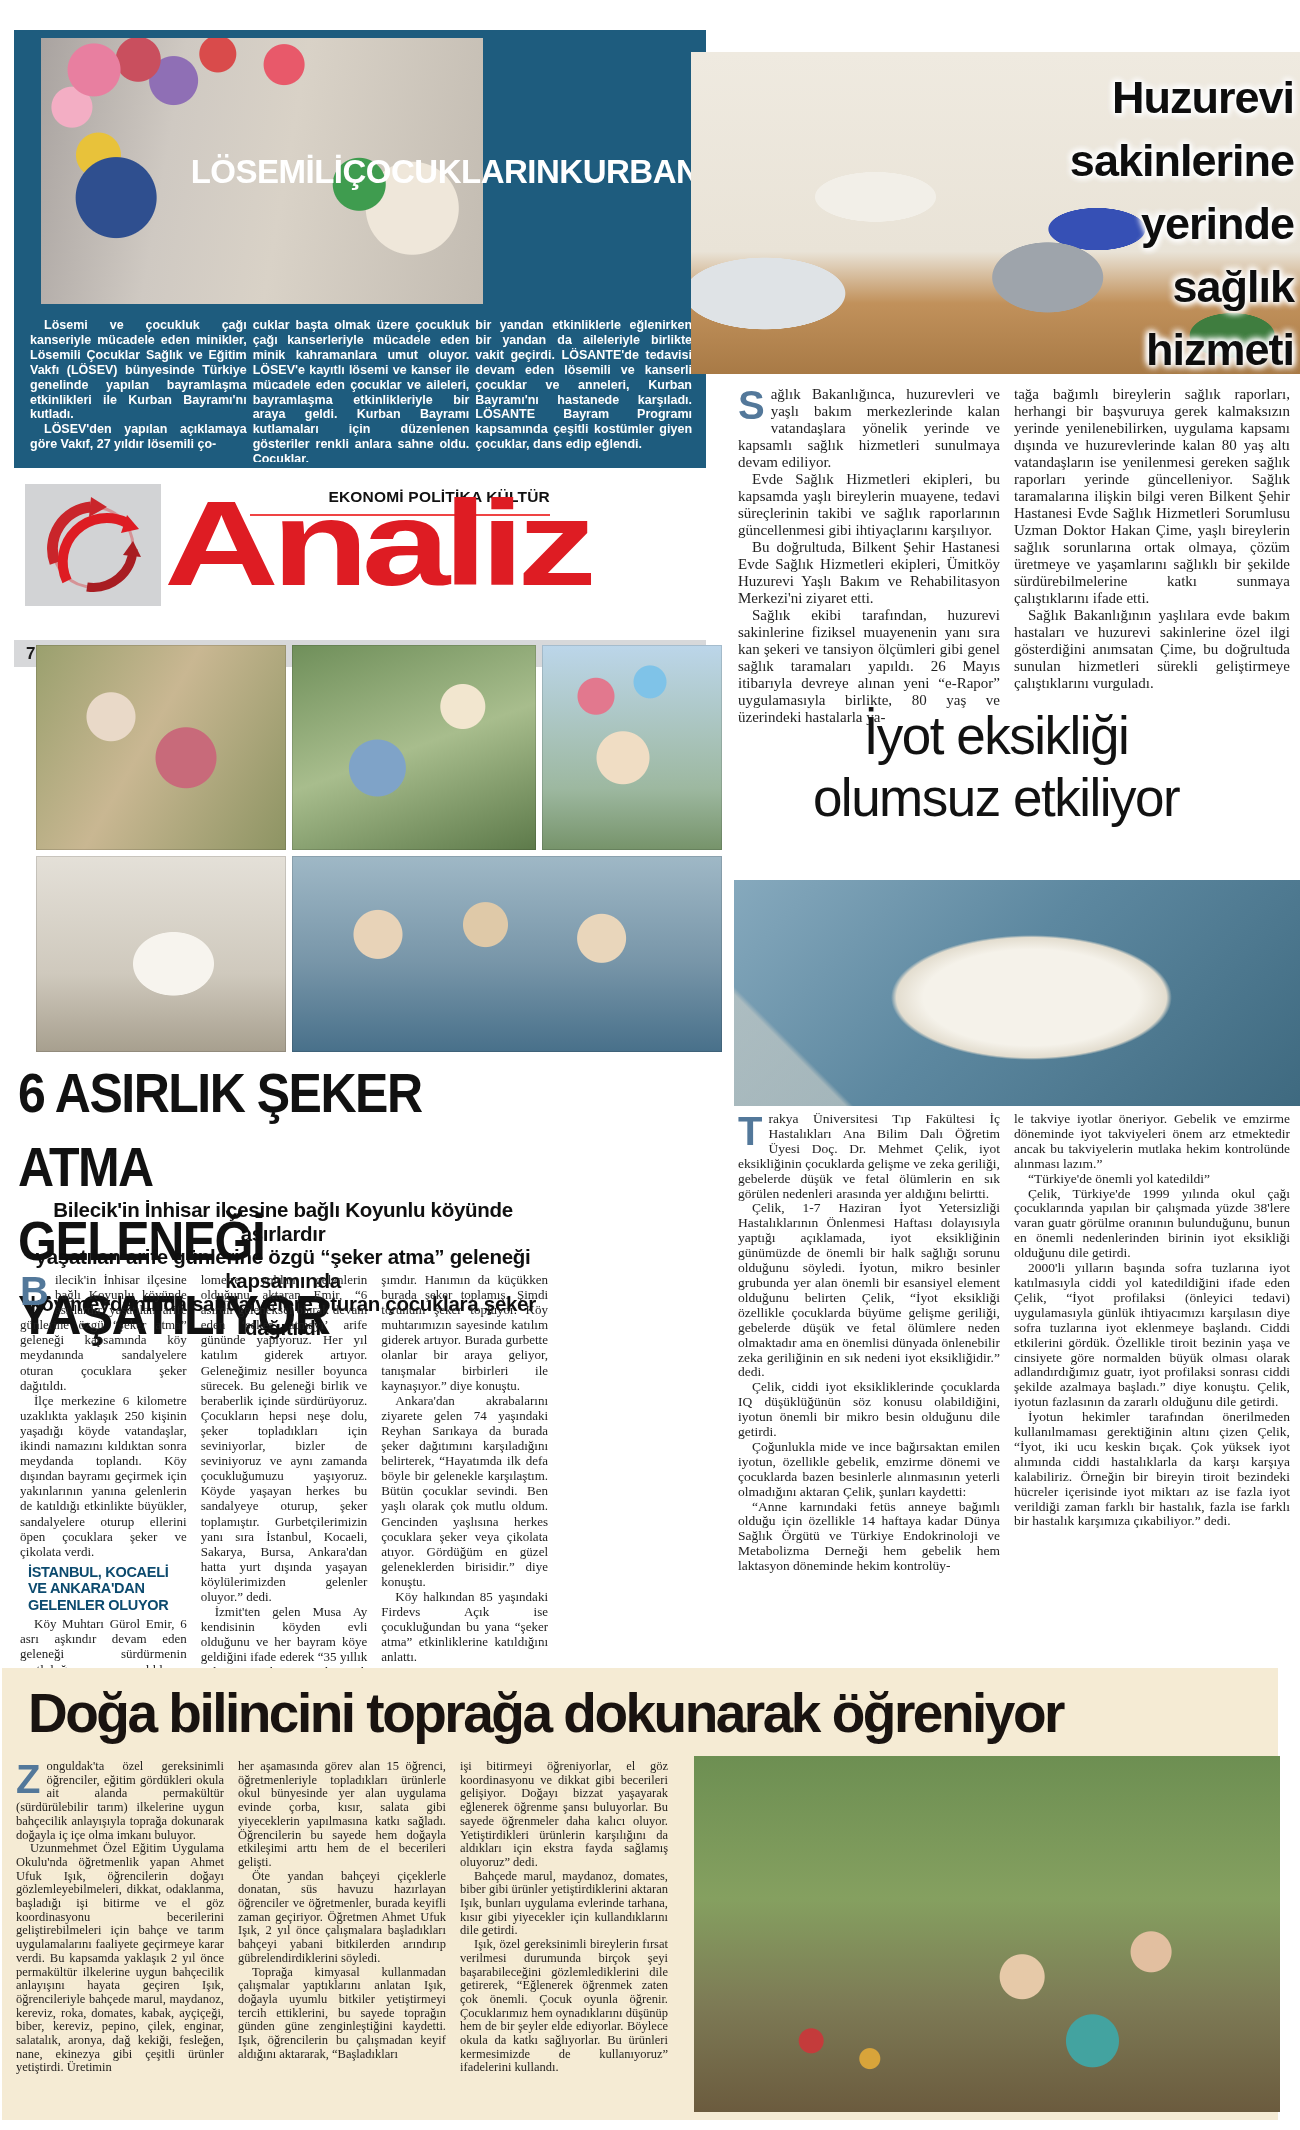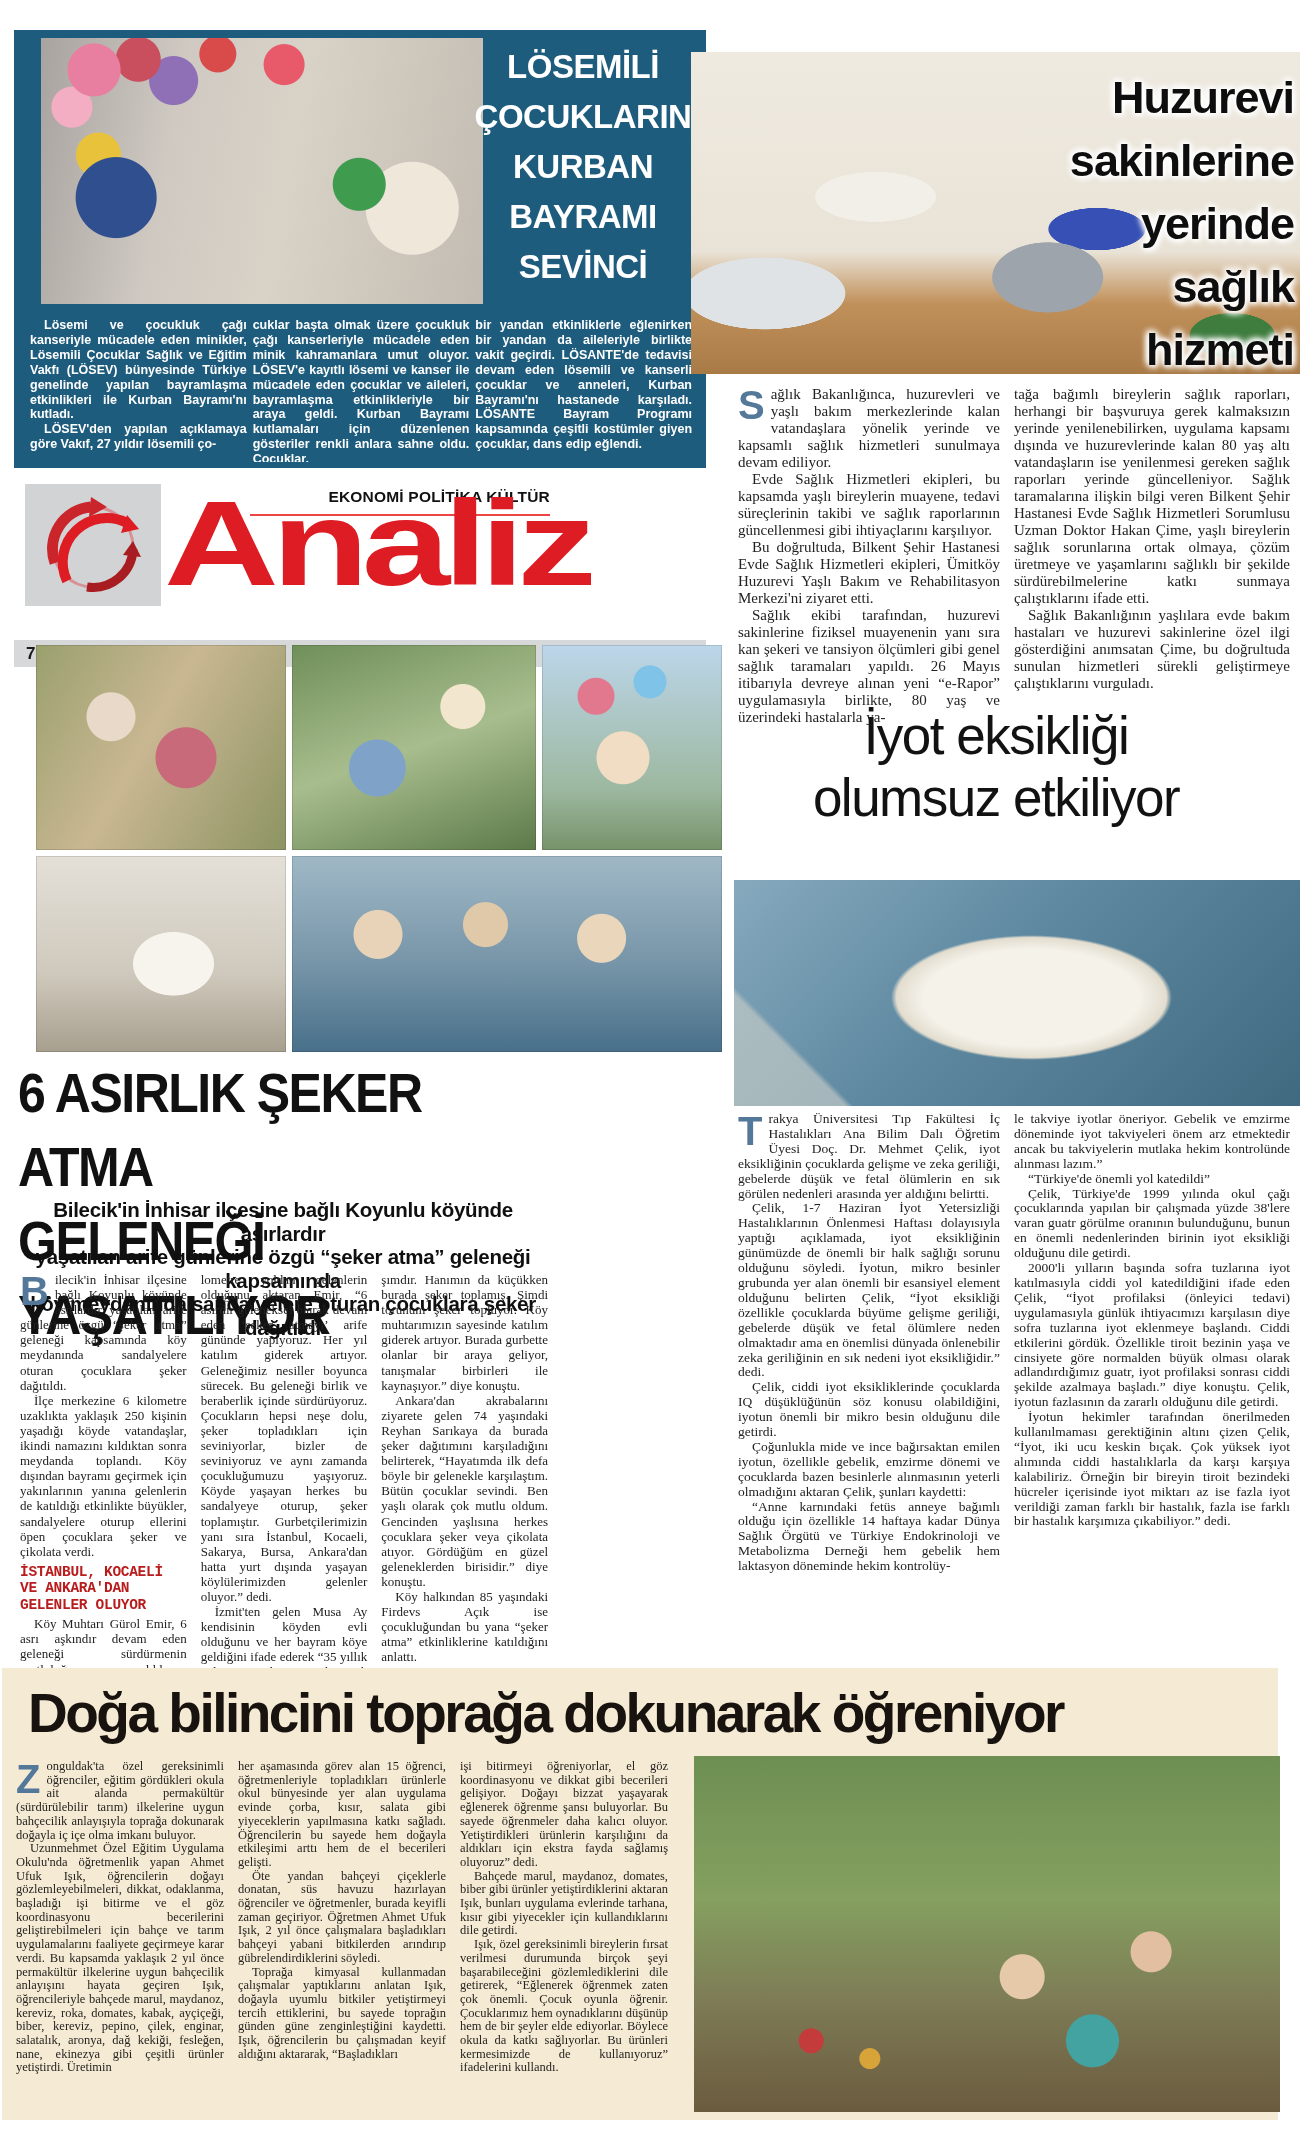--- a/index.html
+++ b/index.html
@@ -16,22 +16,22 @@
       radial-gradient(circle at 22% 8%,#c94f5e 0 22px,transparent 23px),
       radial-gradient(circle at 30% 16%,#8f6fb5 0 24px,transparent 25px),
       radial-gradient(circle at 7% 26%,#f3aec4 0 20px,transparent 21px),
       radial-gradient(circle at 40% 6%,#d94b4b 0 18px,transparent 19px),
       radial-gradient(circle at 55% 10%,#e8596a 0 20px,transparent 21px),
       radial-gradient(circle at 17% 60%,#2f4f8f 0 40px,transparent 41px),
       radial-gradient(circle at 13% 44%,#e8c23a 0 22px,transparent 23px),
       radial-gradient(circle at 72% 55%,#3f9c4f 0 26px,transparent 27px),
       radial-gradient(circle at 84% 64%,#efe7da 0 46px,transparent 47px),
       linear-gradient(100deg,#a9a3a0 0%,#cfc9c2 30%,#d9d2c7 55%,#c3bcb2 100%);}
-  #losev-headline{left:455px;top:12px;width:228px;height:260px;display:flex;flex-direction:column;
-    justify-content:flex-start;align-items:center;text-align:center;color:#fff;font-weight:800;
+  #losev-headline{left:455px;top:12px;width:228px;height:260px;display:flex;
+    justify-content:center;align-items:center;text-align:center;color:#fff;font-weight:800;
     font-size:33px;line-height:50px;letter-spacing:-0.5px;}
   #losev-cols{left:16px;top:288px;width:662px;height:144px;display:flex;gap:6px;overflow:hidden;}
   #losev-cols .col{flex:1;color:#fff;font-size:12.5px;line-height:14.9px;font-weight:700;
     text-align:justify;}
   #losev-cols p{margin:0;}
   p.ind{text-indent:14px;}
 
   
   #logo-row{left:14px;top:478px;width:692px;height:132px;background:#fff;}
   #logo-box{left:11px;top:6px;width:136px;height:122px;background:#d2d3d5;display:flex;
@@ -96,22 +96,22 @@
   #iyot-cols{left:738px;top:1112px;width:552px;height:580px;font-size:13.5px;line-height:14.9px;}
   #iyot-cols .c1{width:262px;} #iyot-cols .c2{width:276px;}
 
   
   #seker-headline{left:18px;top:1056px;width:540px;font-weight:900;color:#111;font-size:50px;
     line-height:66px;letter-spacing:-1.5px;transform:scaleY(1.12);transform-origin:top left;}
   #seker-subtitle{left:16px;top:1198px;width:534px;text-align:center;font-weight:700;color:#0f0f0f;
     font-size:20.5px;line-height:23.5px;letter-spacing:-0.3px;}
   #seker-cols{left:20px;top:1272px;width:528px;height:402px;font-size:13px;line-height:15.1px;}
   #seker-cols .col{flex:1;}
-  .subhead{font-family:Liberation Mono, monospace;font-weight:800;font-size:14.5px;
-    line-height:16.5px;color:#b91c1c;margin:5px 0 3px !important;letter-spacing:-0.3px;text-align:left;}
+  .subhead{font-family:Liberation Sans, sans-serif;font-weight:800;font-size:14.5px;
+    line-height:16.5px;color:#0c4a6e;margin:5px 8px 3px !important;letter-spacing:-0.3px;text-align:left;}
 
   
   #doga-panel{left:2px;top:1668px;width:1276px;height:452px;background:#f5ebd4;}
   #doga-headline{left:26px;top:14px;width:1244px;font-weight:700;color:#191310;font-size:55px;
     line-height:62px;letter-spacing:-2.5px;white-space:nowrap;}
   #doga-cols{left:14px;top:92px;width:652px;height:352px;font-size:12.5px;line-height:13.7px;
     color:#262320;}
   #doga-cols .col{flex:1;}
   #doga-photo{left:676px;top:88px;width:586px;height:356px;
     background:radial-gradient(circle at 20% 80%,#c43b3b 0 12px,transparent 13px),

